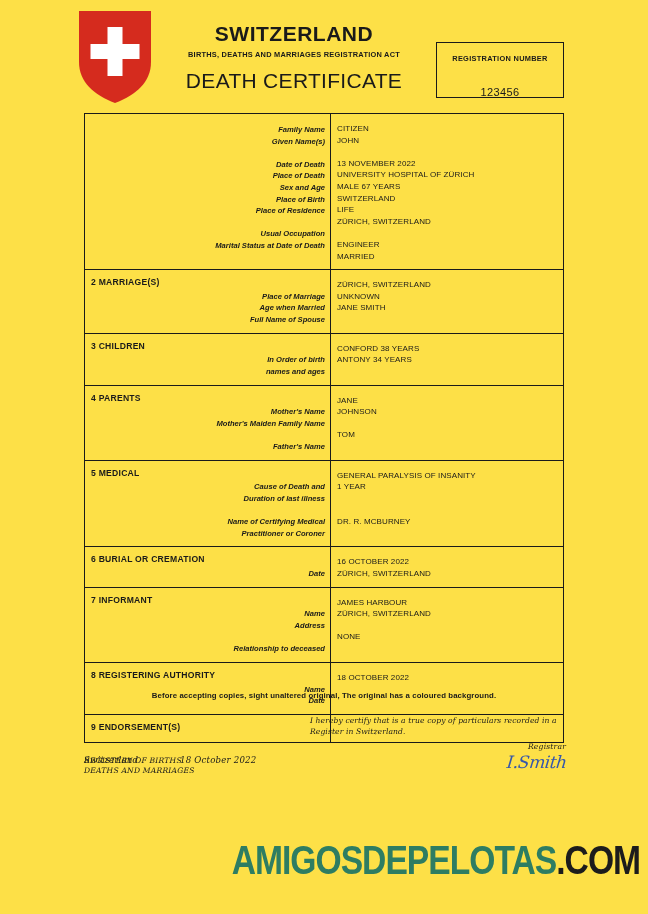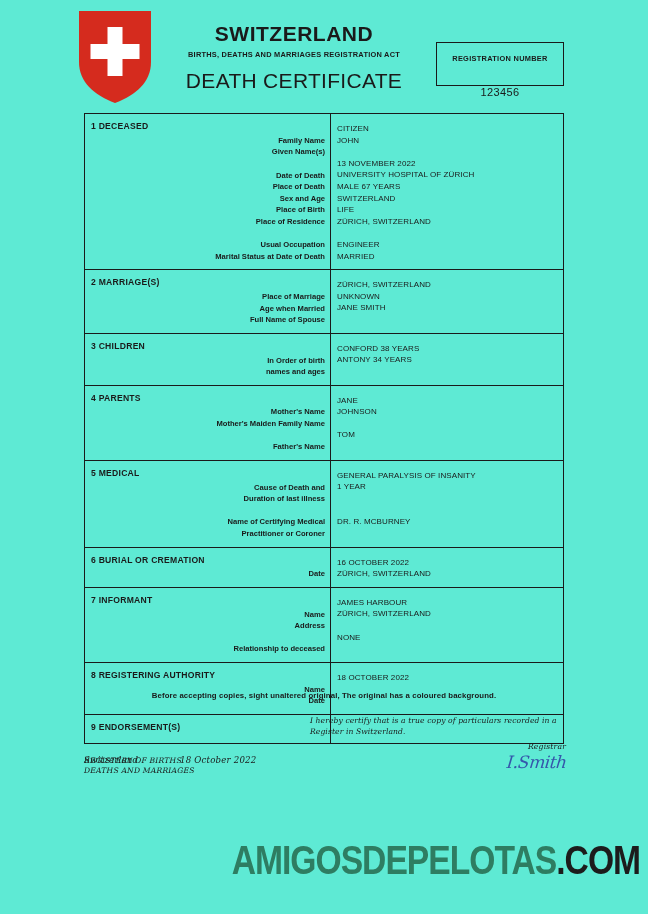--- a/index.html
+++ b/index.html
@@ -14,21 +14,21 @@
     font-family: "Liberation Sans", sans-serif;
     color: #1a1a1a;
     overflow: hidden;
   }
 
   .page {
     position: absolute;
     left: 0; top: 0;
     width: 648px;
     height: 914px;
-    background: #5eead4;
+    background: #fde047;
   }
 
   
   .header {
     position: absolute;
     left: 0; top: 0;
     width: 648px;
     height: 112px;
   }
   .shield-wrap {
@@ -67,21 +67,21 @@
     letter-spacing: 0.3px;
     margin-top: 10px;
     color: #1a1a1a;
   }
 
   .regbox {
     position: absolute;
     left: 436px;
     top: 42px;
     width: 128px;
-    height: 44px;
+    height: 56px;
     border: 1px solid #1a1a1a;
     box-sizing: border-box;
     text-align: center;
   }
   .regbox-label {
     font-size: 7.4px;
     font-weight: bold;
     letter-spacing: 0.3px;
     margin-top: 11px;
   }
@@ -148,21 +148,21 @@
     font-size: 8px;
     line-height: 11.6px;
     color: #1a1a1a;
     letter-spacing: 0.1px;
     white-space: nowrap;
   }
   .val.gap { margin-top: 11.6px; }
   .val.blank { color: transparent; }
 
   
-  .sec-left .labels.offset-1 { margin-top: 3px; }
+  .sec-left .labels.offset-1 { margin-top: 3px; font-style: italic; }
 
   
   .notice {
     position: absolute;
     left: 84px;
     top: 691px;
     width: 480px;
     text-align: center;
     font-size: 7.8px;
     font-weight: bold;
@@ -272,21 +272,20 @@
     <div class="regbox">
       <div class="regbox-label">REGISTRATION NUMBER</div>
       <div class="regbox-value">123456</div>
     </div>
 
   </div>
 
   <div class="form" id="form-table">
       <div class="section">
         <div class="sec-left">
-          <div class="sec-title">1 DECEASED</div>
           <div class="labels offset-1">
             <div class="lbl">Family Name</div>
             <div class="lbl">Given Name(s)</div>
             <div class="lbl gap">Date of Death</div>
             <div class="lbl">Place of Death</div>
             <div class="lbl">Sex and Age</div>
             <div class="lbl">Place of Birth</div>
             <div class="lbl">Place of Residence</div>
             <div class="lbl gap">Usual Occupation</div>
             <div class="lbl">Marital Status at Date of Death</div>

